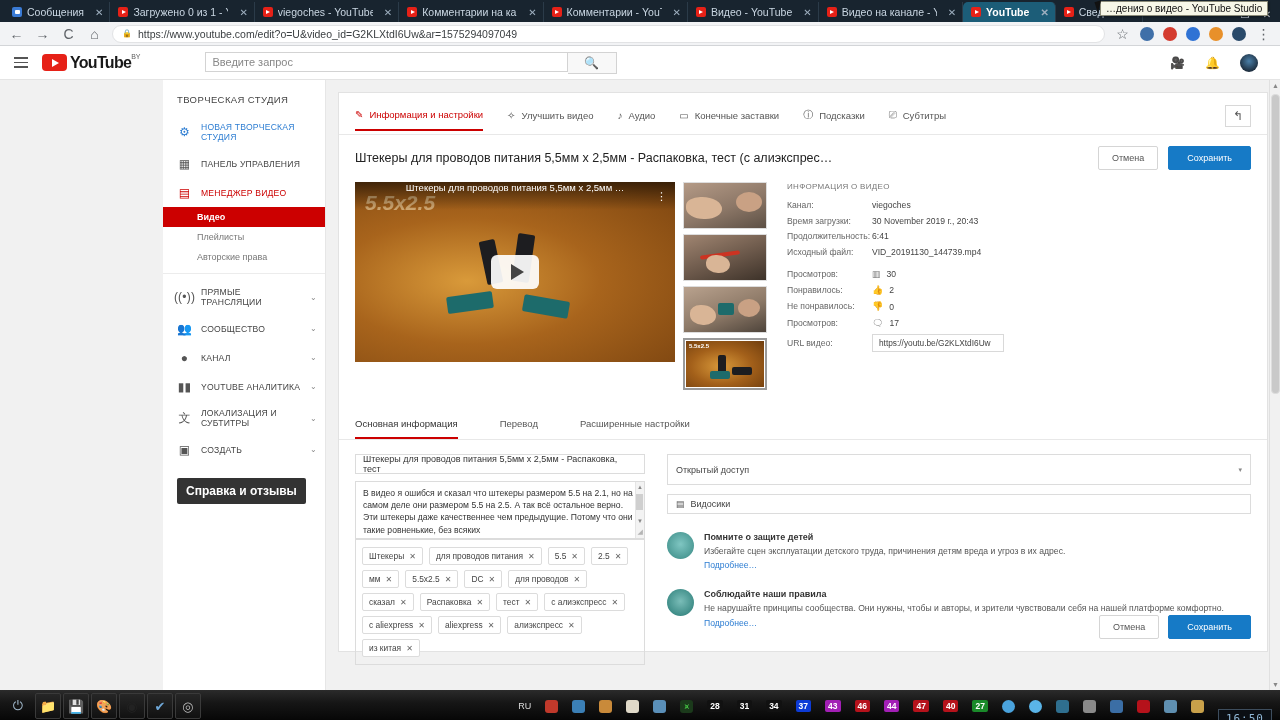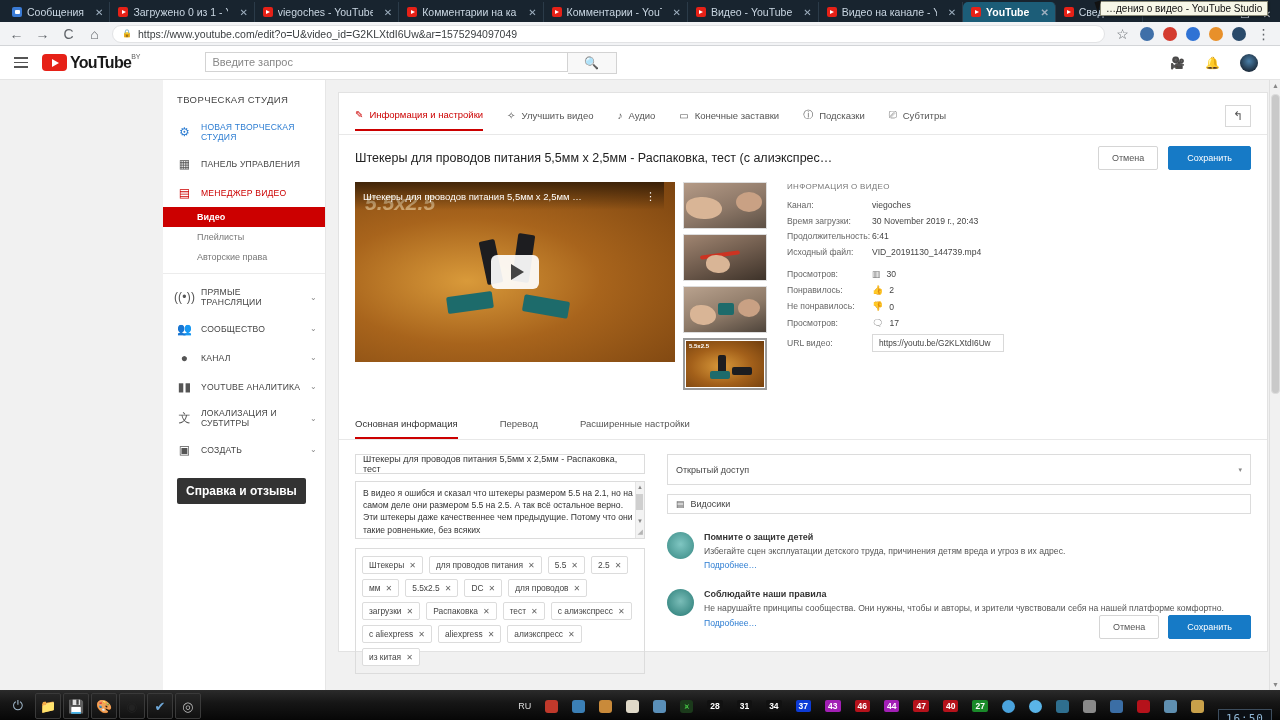--- a/index.html
+++ b/index.html
@@ -136,23 +136,24 @@
   .btn.primary{ background:#167ac6; border-color:#167ac6; color:#fff; padding:6px 18px; }
 
   
   .playerrow{ display:flex; gap:8px; padding:0 16px; }
   .player{
     width:320px;height:180px; position:relative; overflow:hidden;
     background:
       radial-gradient(ellipse at 35% 55%, #d99a3a 0%, #a8641c 45%, #7b4410 100%);
   }
   .player .ptitle{
-    position:absolute; top:0; left:0; right:11px; height:28px; color:#fff; font-size:9.5px;
+    position:absolute; top:0; left:0; right:0; height:28px; color:#fff; font-size:9.5px;
     display:flex; align-items:center; padding:0 8px;
     background:linear-gradient(to bottom, rgba(0,0,0,.55), rgba(0,0,0,0));
+    flex-direction:column;
   }
   .player .pdots{ margin-left:auto; letter-spacing:0; font-size:11px; line-height:6px;}
   .player .wm{ position:absolute; top:9px; left:10px; font-size:21px; font-weight:bold; color:rgba(255,240,200,.5); font-style:italic;}
   .player .bigplay{
     position:absolute; left:50%;top:50%; transform:translate(-50%,-50%);
     width:48px;height:34px;background:rgba(255,255,255,.92); border-radius:6px;
     display:flex;align-items:center;justify-content:center;
   }
   .player .bigplay:after{content:"";border-left:13px solid #444;border-top:8px solid transparent;border-bottom:8px solid transparent;margin-left:4px;}
   .plug{ position:absolute; background:#1d1d20; border-radius:2px; }
@@ -192,21 +193,21 @@
   .tarea{
     border:1px solid #dcdcdc; margin-top:7px; height:58px; padding:5px 7px; font-size:8.6px;
     color:#333; line-height:1.42; position:relative; overflow:hidden; width:100%;
   }
   .tarea .sbar{ position:absolute; right:0; top:0; width:9px; height:100%; background:#f3f3f3; border-left:1px solid #e5e5e5;}
   .tarea .sbthumb{ position:absolute; right:1px; top:12px; width:7px;height:16px;background:#cfcfcf;}
   .tarea .arrup, .tarea .arrdn{ position:absolute; right:1px; font-size:6px; color:#888;}
   .tarea .arrup{ top:1px;} .tarea .arrdn{ bottom:12px; }
   .tarea .grip{ position:absolute; right:1px; bottom:1px; font-size:7px; color:#b5b5b5; }
 
-  .tagbox{ border:1px solid #dcdcdc; margin-top:9px; padding:7px 6px; display:flex; flex-wrap:wrap; gap:5px 6px; width:100%;align-items:center;}
+  .tagbox{ border:1px solid #dcdcdc; padding:7px 6px; display:flex; flex-wrap:wrap; gap:5px 6px; width:100%;align-items:center;}
   .tag{
     border:1px solid #dcdcdc; border-radius:2px; background:#fff; font-size:8.4px; color:#444;
     padding:3px 6px; display:flex; align-items:center; gap:5px; white-space:nowrap;
   }
   .tag .x{ color:#666; font-size:8px; }
 
   .rightform{ flex:1; }
   .select{
     border:1px solid #dcdcdc; height:31px; display:flex; align-items:center; padding:0 8px;
     font-size:9px; color:#444;
@@ -574,21 +575,21 @@
               </span>
             <span class="tag">
                 <span>DC</span>
                 <span class="x">✕</span>
               </span>
             <span class="tag">
                 <span>для проводов</span>
                 <span class="x">✕</span>
               </span>
             <span class="tag">
-                <span>загрузки</span>
+                <span>сказал</span>
                 <span class="x">✕</span>
               </span>
             <span class="tag">
                 <span>Распаковка</span>
                 <span class="x">✕</span>
               </span>
             <span class="tag">
                 <span>тест</span>
                 <span class="x">✕</span>
               </span>

